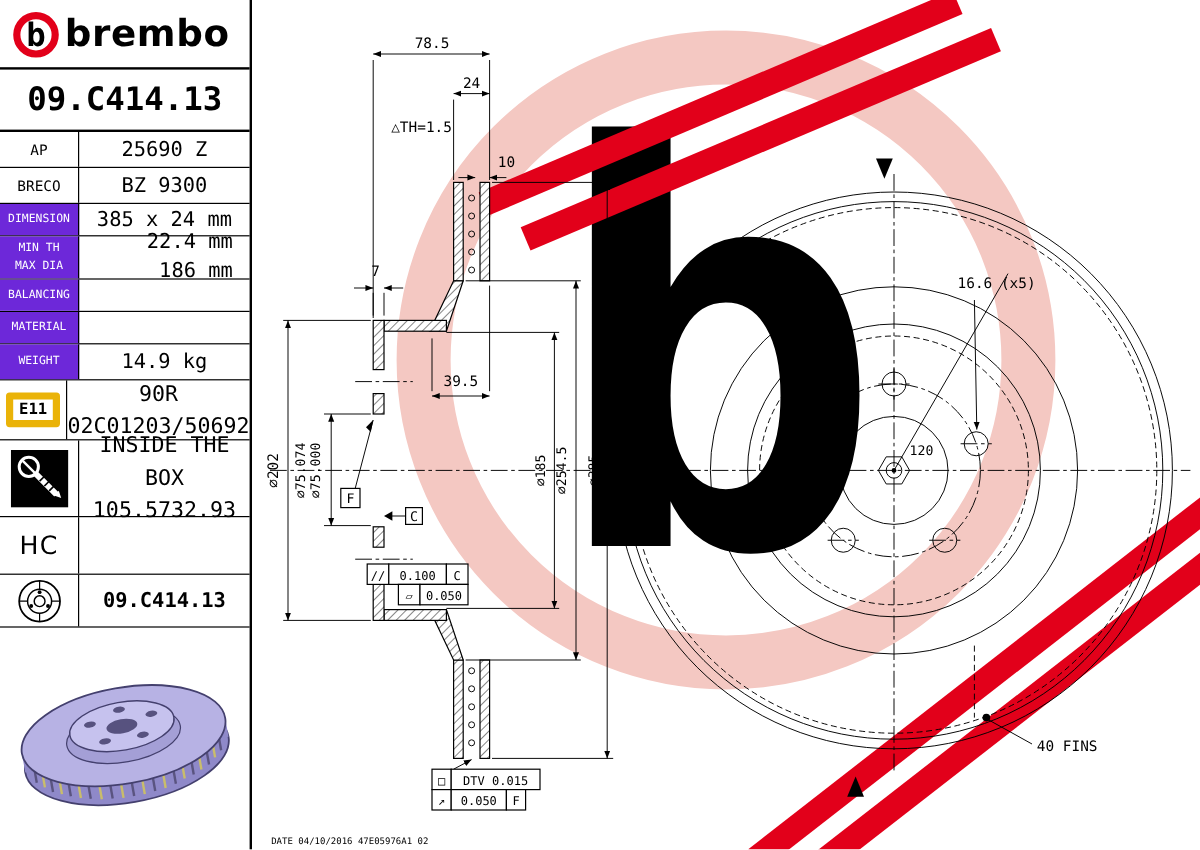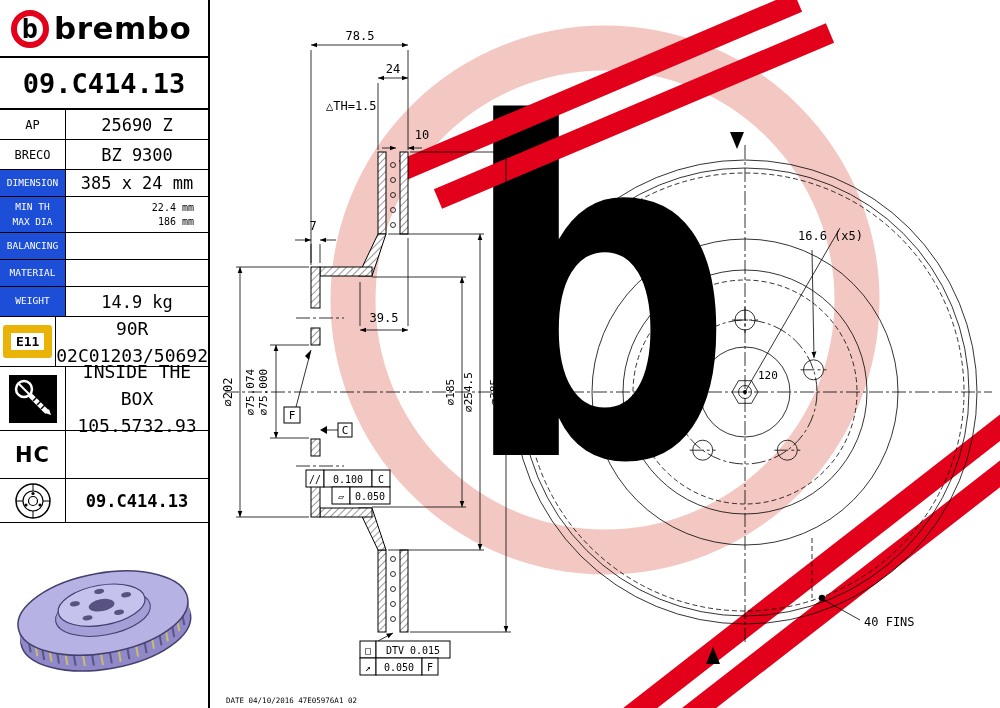--- a/index.html
+++ b/index.html
@@ -11,29 +11,29 @@
          border-right:2px solid #000;box-sizing:border-box}
   .logo{height:58px;border-bottom:2px solid #000;display:flex;align-items:center;
         padding-left:8px;box-sizing:border-box}
   .wordmark{font-family:"DejaVu Sans","Liberation Sans",sans-serif;font-weight:bold;
             font-size:31px;letter-spacing:.5px;margin-left:2px}
   .pn{height:52px;border-bottom:2px solid #000;display:flex;align-items:center;
       justify-content:center;font-size:27px;font-weight:bold;box-sizing:border-box}
   .row{display:flex;border-bottom:1px solid #000;box-sizing:border-box;align-items:stretch}
   .lab{width:66px;border-right:1px solid #000;display:flex;flex-direction:column;
        align-items:center;justify-content:center;font-size:12px;box-sizing:border-box;}
-  .lab.dark{background:#1d4ed8;color:#fff;font-size:9.5px;line-height:1.5}
+  .lab.dark{background:#6d28d9;color:#fff;font-size:9.5px;line-height:1.5}
   .val{flex:1;display:flex;flex-direction:column;align-items:center;justify-content:center;
        font-size:17px;box-sizing:border-box}
-  .val.right{align-items:flex-end;padding-right:14px;font-size:10px;line-height:1.4}
+  .val.right{align-items:flex-end;padding-right:14px;font-size:17px;line-height:1.4}
   .h30{height:30px}.h27{height:27px}.h36{height:36px}.h50{height:50px}
   .h64{height:64px}.h48{height:48px}.h44{height:44px}
-  .e11box{border:8px solid #eab308;border-radius:3px;padding:1px 5px;font-size:13px;font-weight:bold}
+  .e11box{border:6px solid #eab308;border-radius:3px;padding:1px 5px;font-size:13px;font-weight:bold}
   .small2{font-size:18px;line-height:1.5;text-align:center}
-  .hc{font-family:"DejaVu Sans","Liberation Sans",sans-serif;font-weight:bold;font-size:21px;
+  .hc{font-family:"DejaVu Sans","Liberation Sans",sans-serif;font-weight:normal;font-size:21px;
       letter-spacing:1px}
   .bigpn{font-size:17px;font-weight:bold}
   .photo{display:flex;justify-content:center;padding-top:10px}
 
   
   #draw{position:absolute;left:210px;top:0;width:790px;height:708px}
   svg text{font-family:"DejaVu Sans Mono","Liberation Mono",monospace;fill:#000}
   .metal{fill:url(#hatch);stroke:#000;stroke-width:1}
   .thin{stroke:#000;stroke-width:.8;fill:none}
   .cl{stroke:#000;stroke-width:.8;fill:none;stroke-dasharray:14 3 3 3}

